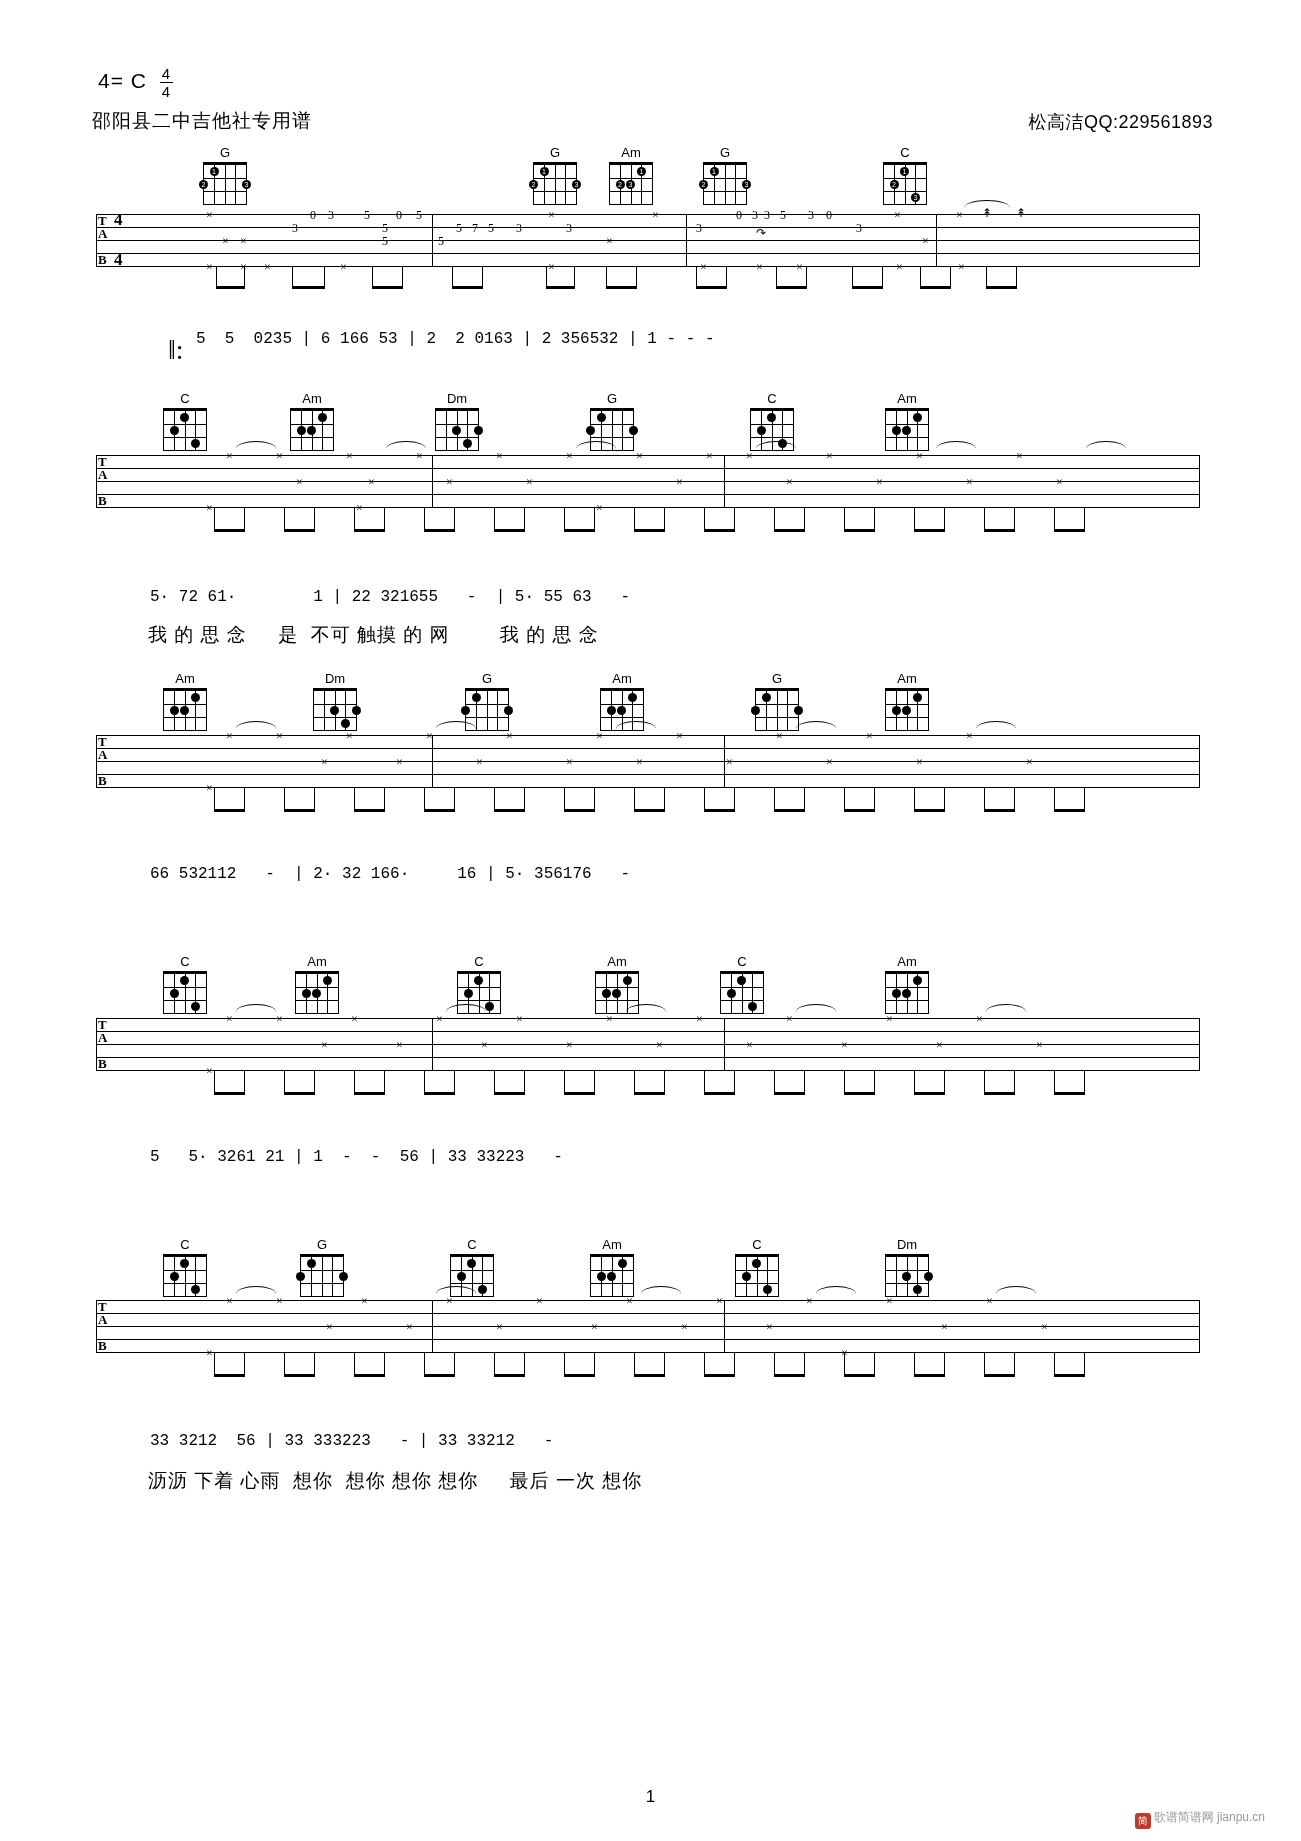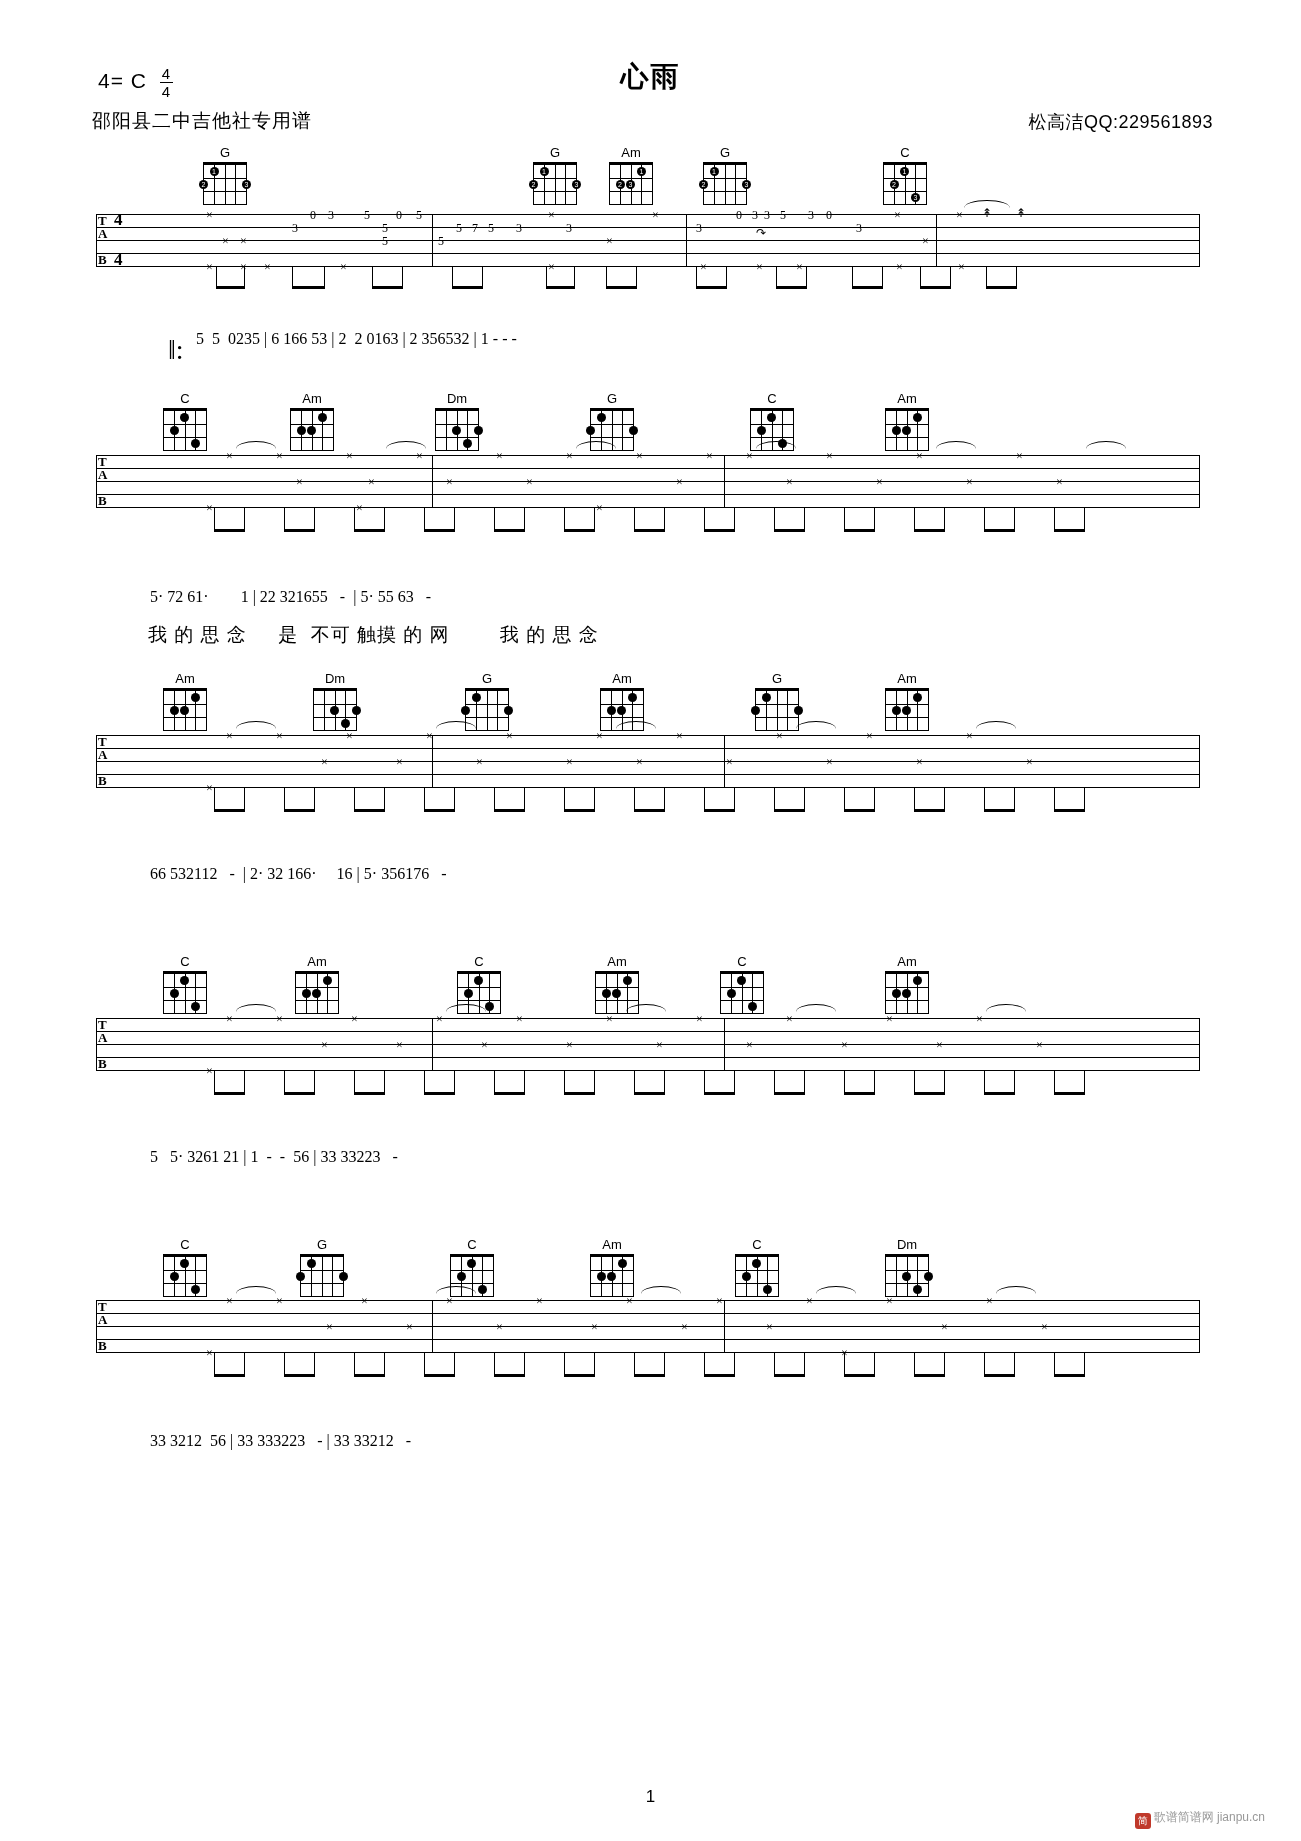--- a/index.html
+++ b/index.html
@@ -32,37 +32,36 @@
   .staff .line{position:absolute;left:0;height:1px;background:#000;}
   .staff .bar{position:absolute;width:1px;background:#000;}
   .staff .tabword{position:absolute;left:2px;font-size:13px;font-weight:700;line-height:12px;letter-spacing:0;font-family:"Liberation Serif",serif;}
   .staff .ts{position:absolute;font-size:17px;font-weight:700;line-height:15px;font-family:"Liberation Serif",serif;}
   .nx{position:absolute;font-size:12px;font-family:"Liberation Serif",serif;line-height:10px;}
   .stem{position:absolute;width:1px;background:#000;}
   .beam{position:absolute;height:2.5px;background:#000;}
   .slur{position:absolute;border-top:1.2px solid #000;border-radius:50%/100% 100% 0 0;height:7px;}
 
   
-  .jp{position:absolute;font-family:Liberation Serif, serif;white-space:pre;}
+  .jp{position:absolute;font-family:Liberation Mono, monospace;white-space:pre;}
   .lyr{position:absolute;font-family:"Liberation Sans",sans-serif;font-size:19px;white-space:pre;letter-spacing:1px;}
   .repeat{position:absolute;font-size:28px;font-family:"Liberation Serif",serif;}
 </style>
 </head>
 <body>
 
 <div class="page">
 
   <div class="key">
     <span>4= C</span>
     <span class="frac">
       <span class="num">4</span>
       <span class="den">4</span>
     </span>
   </div>
-  <div class="title">心雨</div>
   <div class="subleft">邵阳县二中吉他社专用谱</div>
   <div class="subright">松高洁QQ:229561893</div>
   <div class="pagenum">1</div>
   <div class="watermark">
     <span class="logo">简</span><span>歌谱简谱网 jianpu.cn</span>
   </div>
 
   <div class="chord" style="left:198px;top:146px">
     <div class="cname">G</div>
     <div class="grid">
@@ -970,14 +969,15 @@
       <div class="beam" style="left:818px;top:74px;width:31px"></div>
     <div class="stem" style="left:888px;top:52px;height:24px"></div>
       <div class="stem" style="left:918px;top:52px;height:24px"></div>
       <div class="beam" style="left:888px;top:74px;width:31px"></div>
     <div class="stem" style="left:958px;top:52px;height:24px"></div>
       <div class="stem" style="left:988px;top:52px;height:24px"></div>
       <div class="beam" style="left:958px;top:74px;width:31px"></div>
   </div>
 
   <div class="jp" style="left:150px;top:1432px">33 3212  56 | 33 333223   - | 33 33212   -</div>
+  <div class="lyr" style="left:148px;top:1468px">沥沥 下着 心雨  想你  想你 想你 想你     最后 一次 想你</div>
 
 </div>
 
 </body></html>

